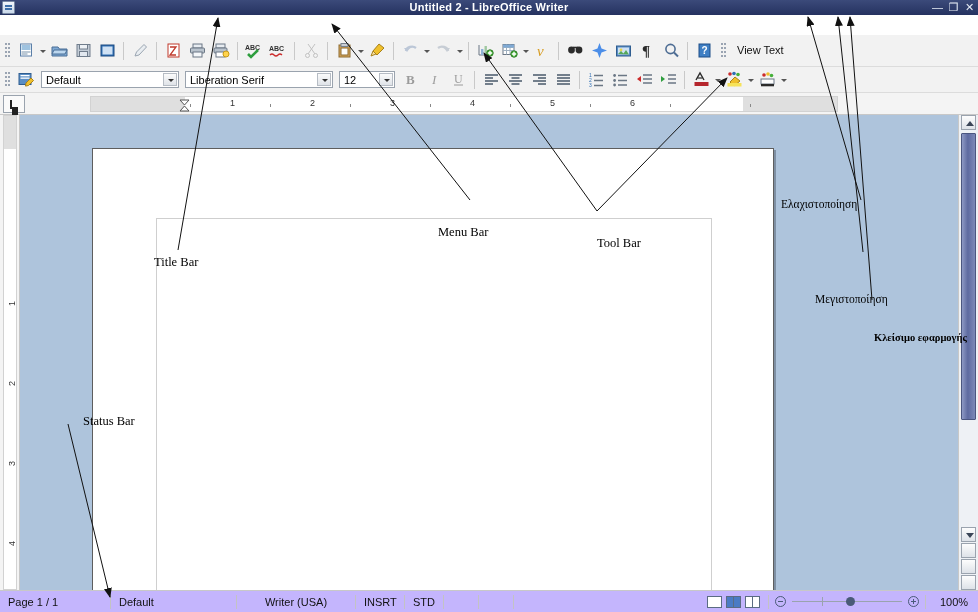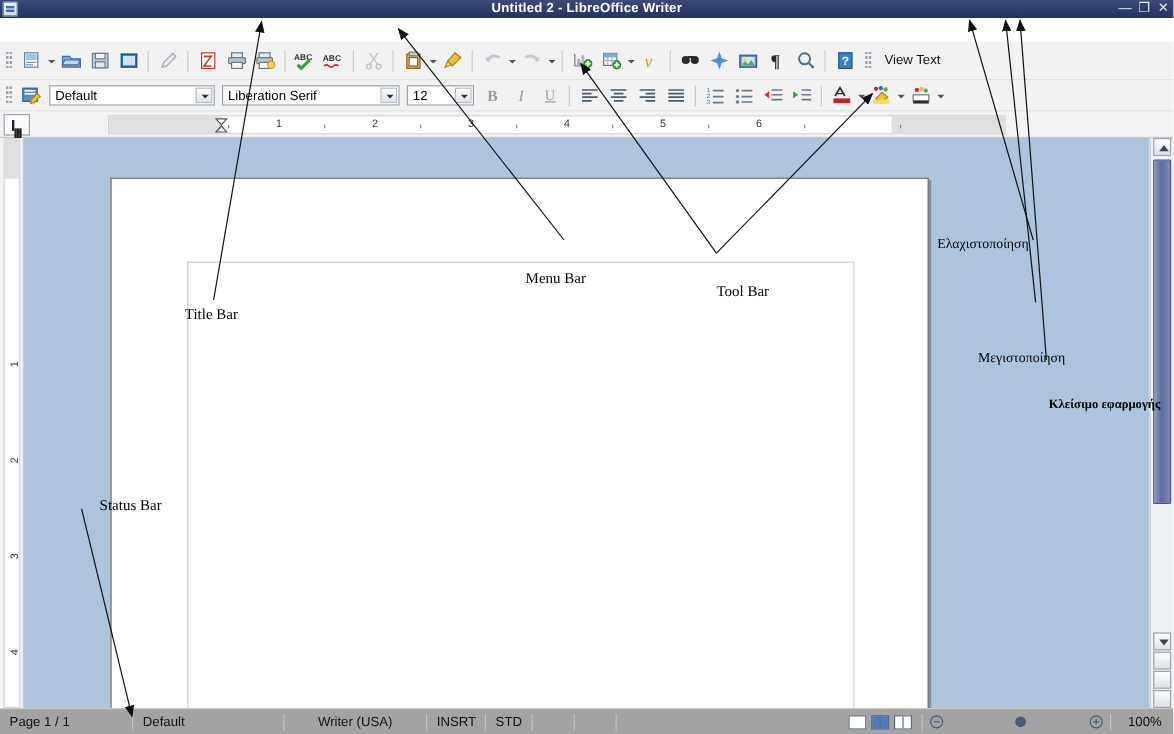--- a/index.html
+++ b/index.html
@@ -172,21 +172,21 @@
   .sb-dn:after { border-top:5px solid #3a4557; }
   .sb-thumb {
     position:absolute; left:2px; top:18px; width:15px; height:287px;
     background:linear-gradient(to right,#8d99c4,#5d6aa0 45%,#7d89b8);
     border:1px solid #4a5680; border-radius:1px;
   }
 
   
   .statusbar {
     position:absolute; left:0; bottom:0; width:978px; height:22px;
-    background:#a3a3a3; border-top:1px solid #c8c8c8;
+    background:#c4b5fd; border-top:1px solid #c8c8c8;
     display:flex; align-items:center; font-size:11px; color:#111;
   }
   .sb-cell { padding:0 8px; height:16px; line-height:16px; white-space:nowrap; }
   .sb-div { width:1px; height:14px; background:#c3c3c3; }
   .viewbtn {
     width:15px; height:12px; border:1px solid #5b6c82; margin:0 2px;
     background:#fff; position:relative;
   }
   .viewbtn.book { background:linear-gradient(to right,#4b7bc4 50%,#4b7bc4 50%); }
   .viewbtn.multi:after{

